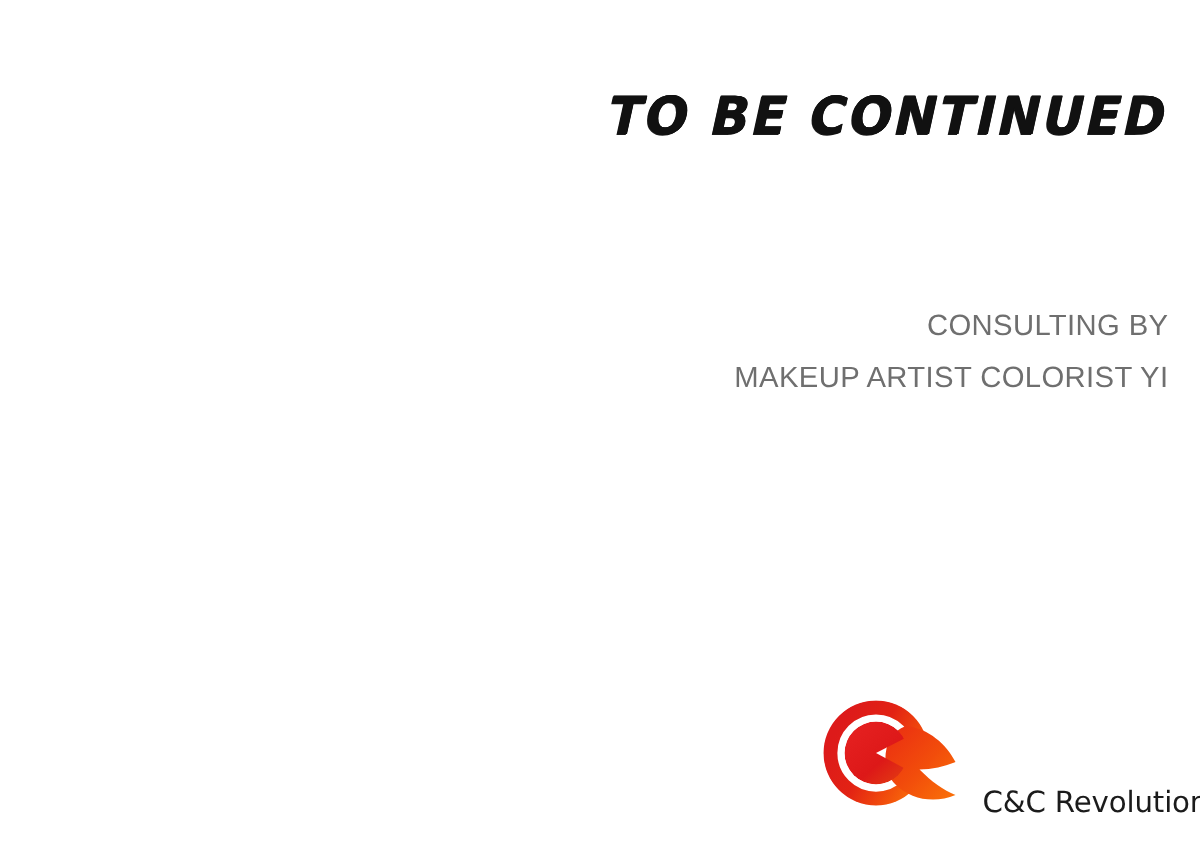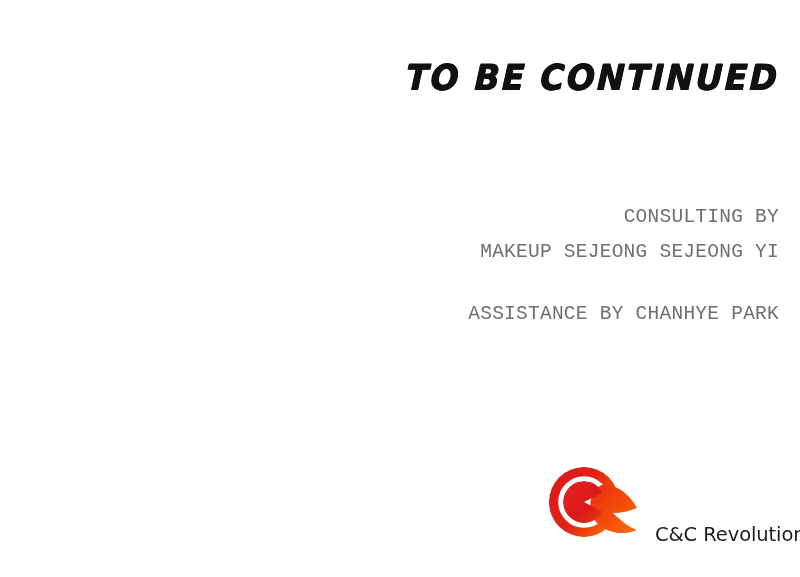--- a/index.html
+++ b/index.html
@@ -49,21 +49,21 @@
   
   .credits {
     position: absolute;
     left: 0;
     top: 200px;
     width: 779px;
     text-align: right;
   }
 
   .credit-line {
-    font-family: Liberation Mono, monospace;
+    font-family: Liberation Sans, sans-serif;
     font-size: 19.5px;
     font-weight: 400;
     color: #6f6f6f;
     letter-spacing: 0.25px;
     line-height: 35px;
     white-space: nowrap;
   }
 
   .credit-group {
     margin: 0;
@@ -109,28 +109,25 @@
 <div id="page">
 
   <div class="title-block">
     <span class="title-text">TO BE CONTINUED</span>
   </div>
 
   <div class="credits">
 
     <div class="credit-group">
       <div class="credit-line">CONSULTING BY</div>
-      <div class="credit-line">MAKEUP SEJEONG SEJEONG YI</div>
+      <div class="credit-line">MAKEUP ARTIST COLORIST YI</div>
     </div>
 
     <div class="gap-lg"></div>
 
-    <div class="credit-group">
-      <div class="credit-line">ASSISTANCE BY CHANHYE PARK</div>
-    </div>
 
     <div class="gap-md"></div>
 
 
   </div>
 
   <div class="logo-block">
 
     <svg class="logo-mark" viewBox="0 0 100 76" aria-hidden="true">
       <defs>

